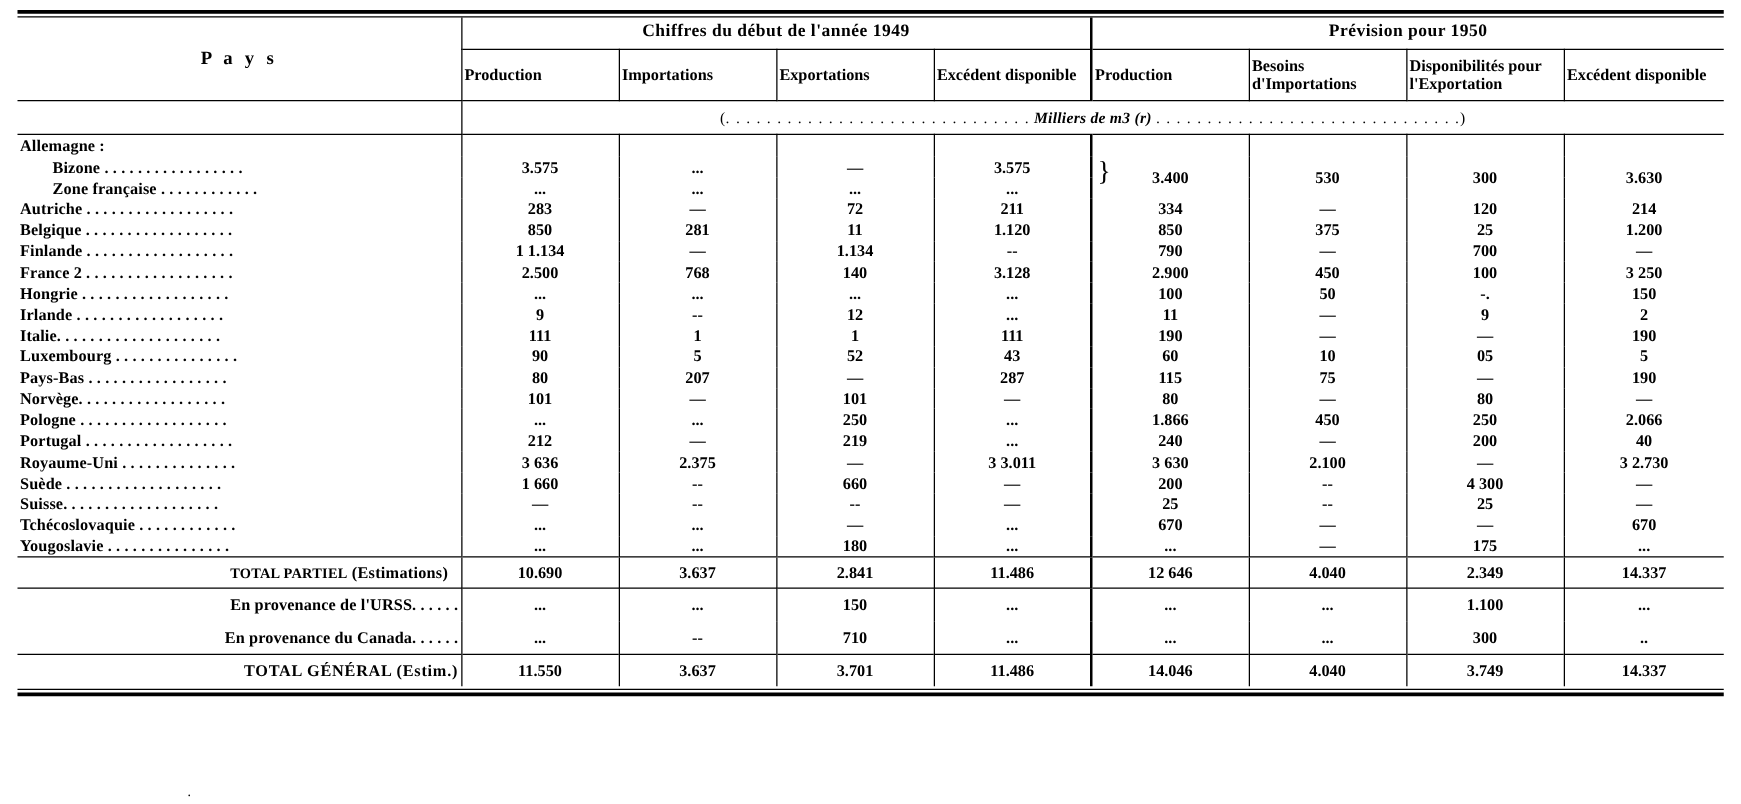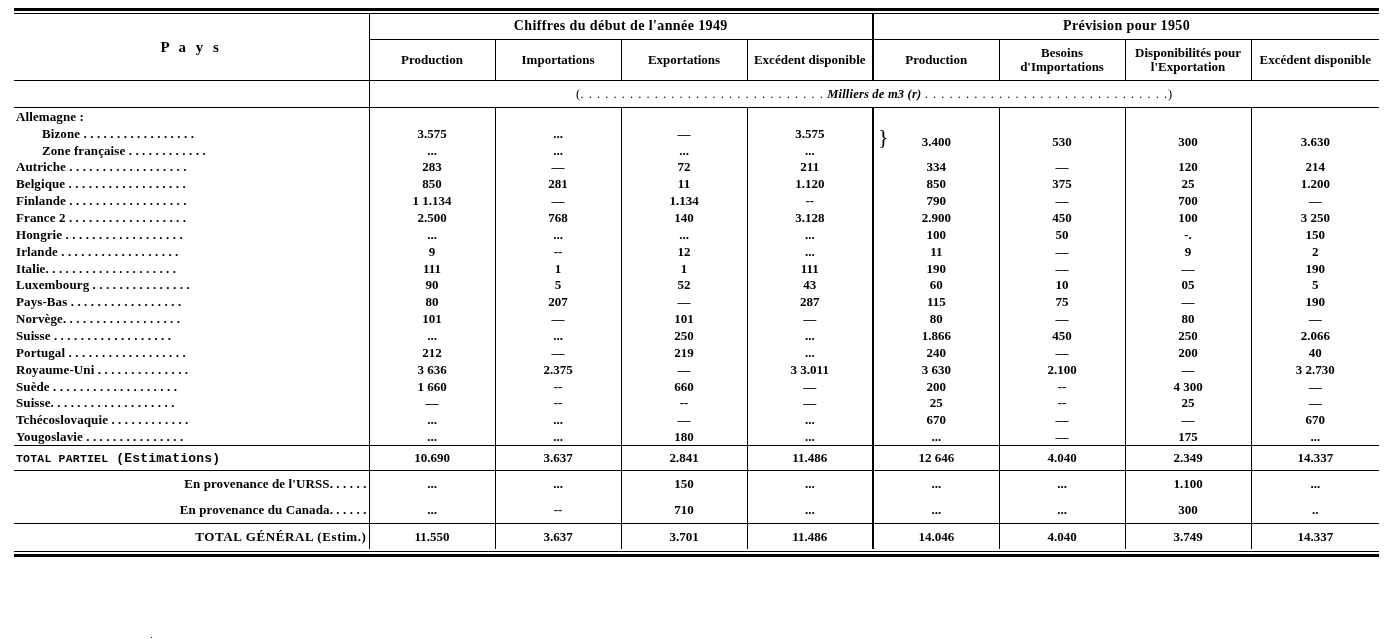--- a/index.html
+++ b/index.html
@@ -53,21 +53,21 @@
     vertical-align: middle;
   }
   .hdr-group {
     font-weight: bold;
     font-size: 14px;
     letter-spacing: 0.4px;
     padding: 4px 0 5px 0;
     border-bottom: 1px solid #000;
   }
   .hdr-sub {
-    text-align: center;
+    text-align: left;
     font-weight: bold;
     font-size: 13px;
     line-height: 1.05;
     padding: 6px 2px 7px 2px;
     border-bottom: 1.5px solid #000;
   }
   .vline-r { border-right: 1px solid #000; }
   .vline-heavy-l { border-left: 2px solid #000; }
 
   .pays-head {
@@ -116,24 +116,24 @@
     font-weight: normal;
   }
 
   .subtotal td {
     font-weight: bold;
     border-top: 1.5px solid #000;
     border-bottom: 1.5px solid #000;
     padding: 4px 2px 4px 2px;
   }
   .subtotal td.country {
+    text-align: right;
     padding-right: 10px;
     font-size: 13px;
     letter-spacing: 0.2px;
-    font-family: Liberation Mono, monospace;
   }
   .sc { font-size: 11.5px; }
   .provrow td {
     padding: 5px 2px 5px 2px;
     font-weight: bold;
   }
   .provrow td.country {
     text-align: right;
     padding-left: 22px;
   }
@@ -335,21 +335,21 @@
           <td class="num vline-r">101</td>
           <td class="num vline-r">—</td>
           <td class="num vline-r">101</td>
           <td class="num ">—</td>
           <td class="num vline-heavy-l vline-r">80</td>
           <td class="num vline-r">—</td>
           <td class="num vline-r">80</td>
           <td class="num ">—</td>
         </tr>
         <tr class="datarow">
-          <td class="country vline-r">Suisse . . . . . . . . . . . . . . . . . .</td>
+          <td class="country vline-r">Pologne . . . . . . . . . . . . . . . . . .</td>
           <td class="num vline-r">...</td>
           <td class="num vline-r">...</td>
           <td class="num vline-r">250</td>
           <td class="num ">...</td>
           <td class="num vline-heavy-l vline-r">1.866</td>
           <td class="num vline-r">450</td>
           <td class="num vline-r">250</td>
           <td class="num ">2.066</td>
         </tr>
         <tr class="datarow">

